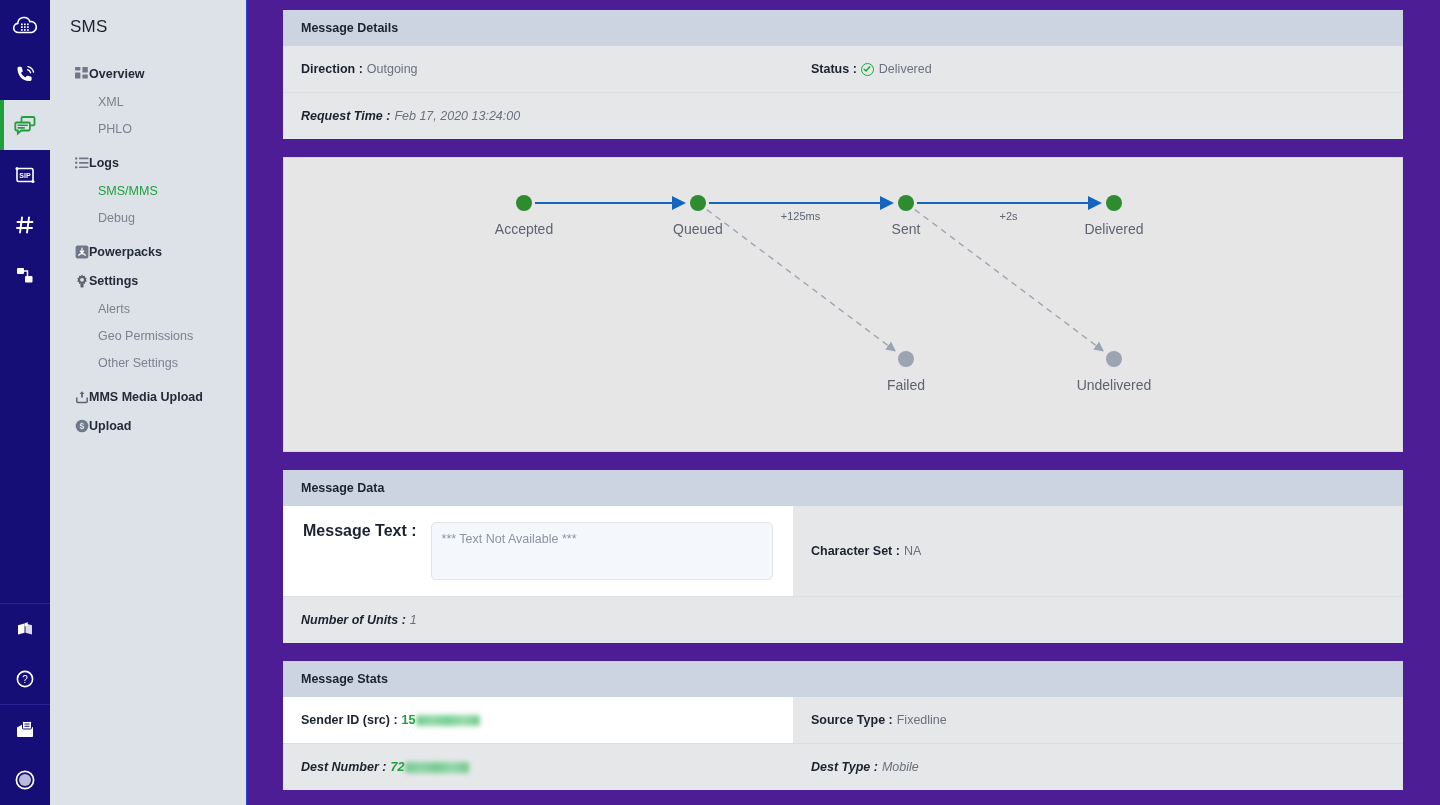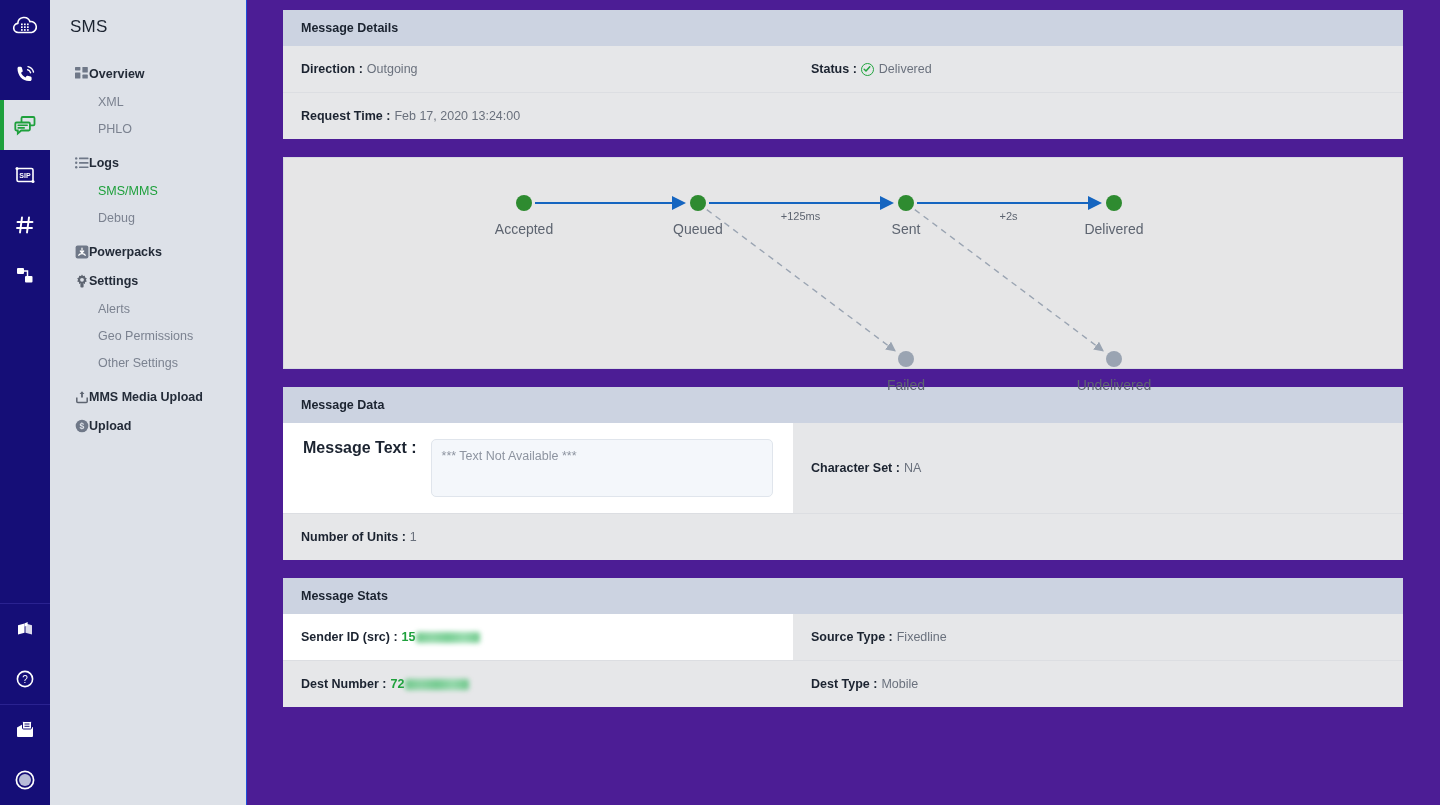--- a/index.html
+++ b/index.html
@@ -75,21 +75,21 @@
   .panel { margin-bottom: 18px; }
   .panel-head {
     background: #ccd3e1;
     padding: 11px 18px;
     font-size: 12.5px; font-weight: 700; color: #1b2330;
   }
   .row {
     display: flex; background: #e6e7e9;
     border-bottom: 1px solid #dcdee2;
   }
-  .row:last-child { border-bottom: none; }
+  .row:last-child { border-bottom: none; font-style: italic; }
   .cell {
     padding: 16px 18px; font-size: 12.5px; color: #5d6470;
     display: flex; align-items: center;
   }
   .cell.c1 { width: 510px; flex: 0 0 510px; }
   .cell.c2 { flex: 1 1 auto; }
   .cell.white { background: #ffffff; }
   .lbl { color: #1b2330; font-weight: 700; margin-right: 4px; white-space: nowrap; }
   .val { color: #6a717d; }
   .val.green { color: #1ea03c; font-weight: 700; }
@@ -103,21 +103,21 @@
     width: 13px; height: 13px; border-radius: 50%;
     border: 1.6px solid #22a53f; display: inline-flex;
     align-items: center; justify-content: center; margin-right: 5px;
   }
   .status-ico svg { display: block; }
 
   
   .diagram-panel {
     background: #e6e6e7;
     border: 1px solid #d6dae1;
-    height: 212px; position: relative;
+    height: 295px; position: relative;
     margin-bottom: 18px;
   }
   .diagram-panel svg { display: block; position: absolute; left: 0; top: 0; }
 
   
   .msgtext-cell { padding: 16px 20px; display: flex; background: #fff; width: 510px; flex: 0 0 510px; }
   .msg-box {
     margin-left: 10px; width: 342px; height: 58px;
     background: #f4f7fb; border: 1px solid #e0e5ec; border-radius: 5px;
     font-size: 12.5px; color: #8d94a0;

